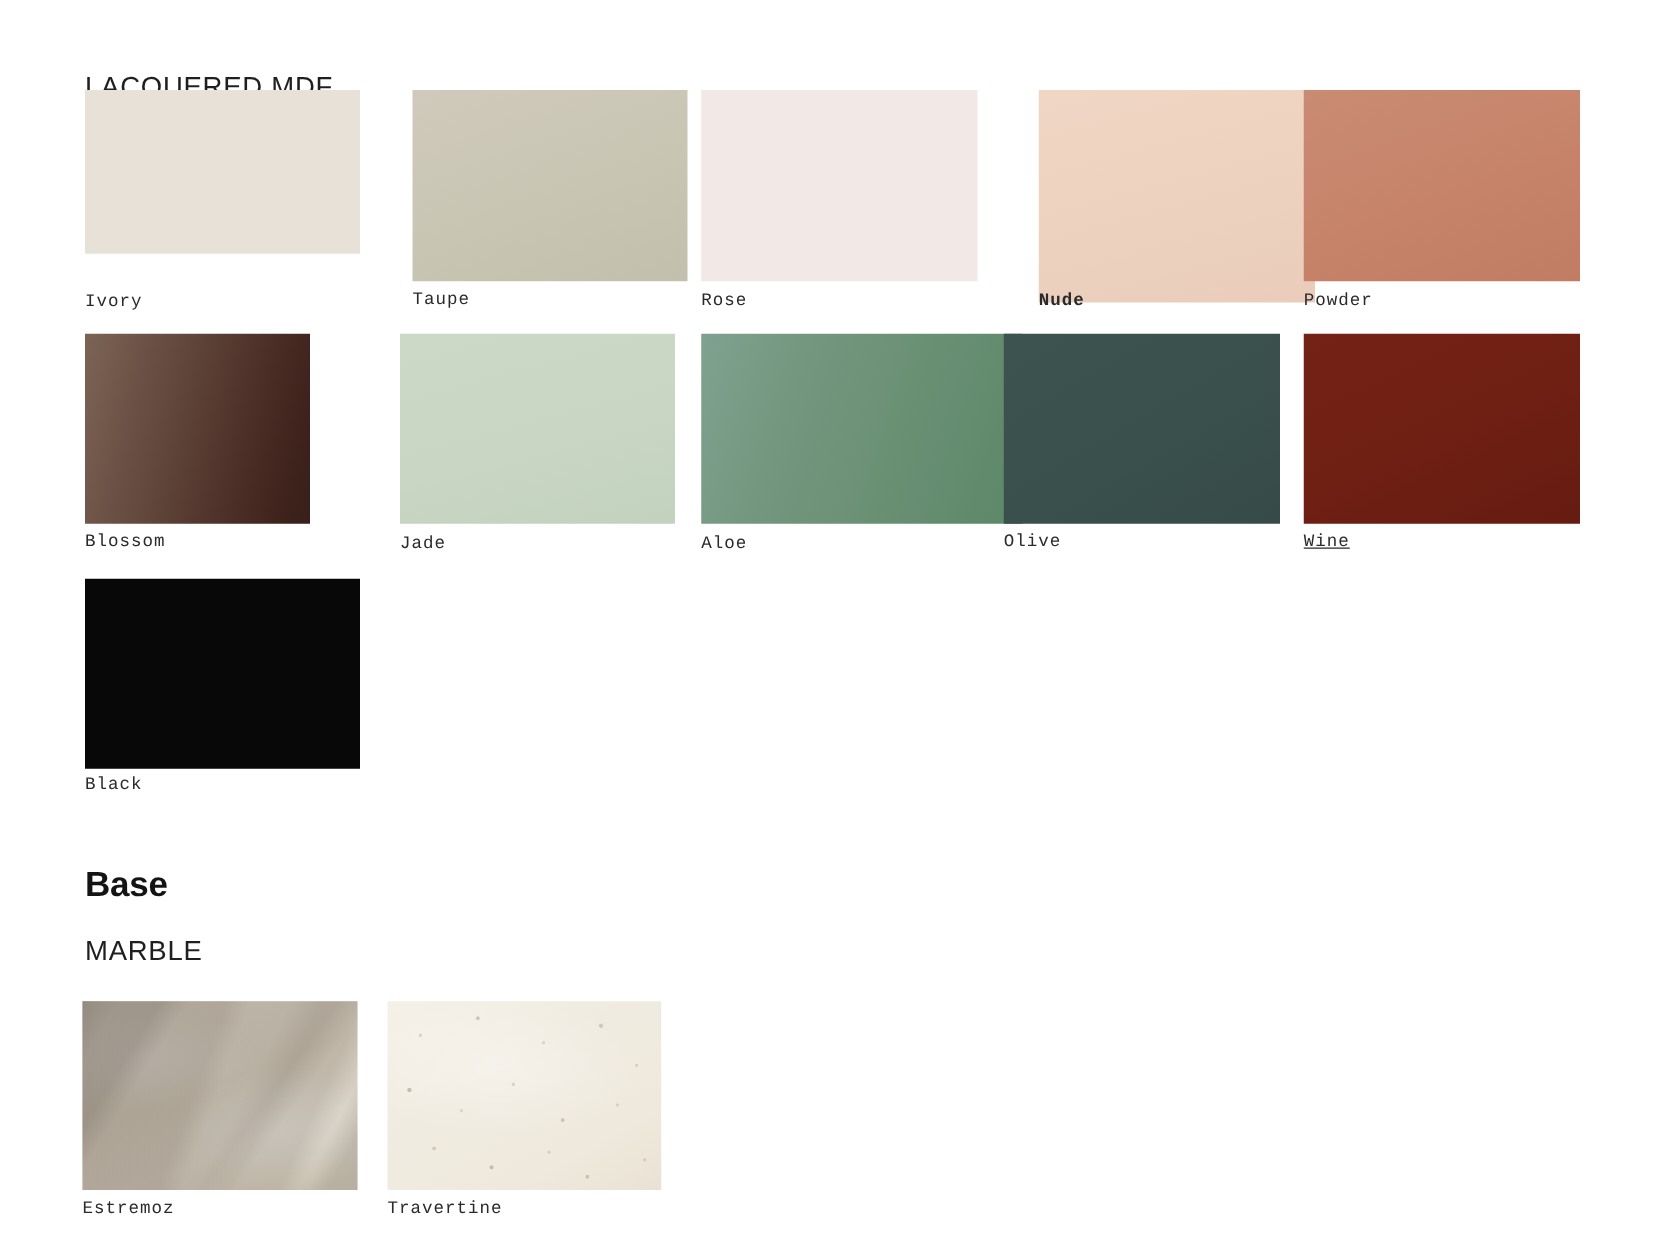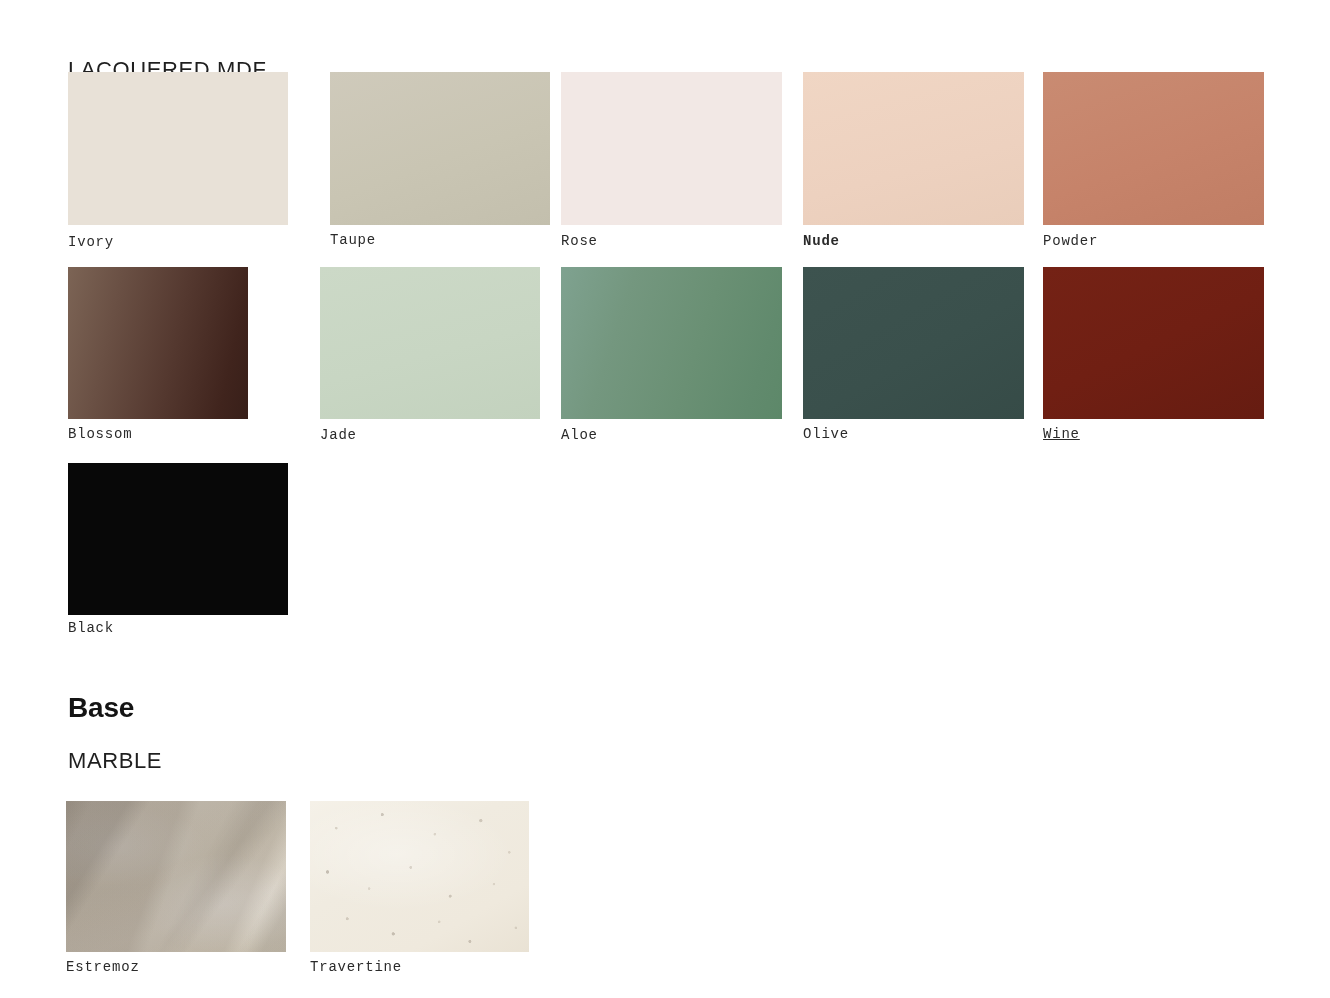--- a/index.html
+++ b/index.html
@@ -105,56 +105,56 @@
     background: linear-gradient(108deg, #7fa290 0%, #74977f 28%, #6a9074 60%, #618a6d 86%, #5d8869 100%);
   }
 </style>
 </head>
 <body>
 
 <div class="page">
 
   <div class="section-heading" style="left:68px; top:13px;margin-top:44px;">LACQUERED MDF</div>
 
-  <div class="swatch" style="left:68px; top:72px; width:220px; height:153px;">
+  <div class="swatch" style="left:68px; top:72px; width:220px; height:131px;">
     <div class="chip" style="background:#e8e1d7;"></div>
     <div class="caption" style="top:162px;">Ivory</div>
   </div>
 
   <div class="swatch" style="left:330px; top:72px; width:220px; height:153px;">
     <div class="chip" style="background:linear-gradient(160deg,#cfcabb 0%,#c9c5b3 55%,#c3bfad 100%);"></div>
     <div class="caption" style="top:160px;">Taupe</div>
   </div>
 
   <div class="swatch" style="left:561px; top:72px; width:221px; height:153px;">
     <div class="chip" style="background:#f2e8e5;"></div>
     <div class="caption" style="top:161px;">Rose</div>
   </div>
 
-  <div class="swatch" style="left:803px; top:72px; width:221px; height:153px;font-weight:bold;">
+  <div class="swatch" style="left:831px; top:72px; width:221px; height:170px;font-weight:bold;">
     <div class="chip" style="background:linear-gradient(165deg,#f0d6c4 0%,#edd1bf 60%,#e9cdba 100%);"></div>
     <div class="caption" style="top:161px;">Nude</div>
   </div>
 
   <div class="swatch" style="left:1043px; top:72px; width:221px; height:153px;">
     <div class="chip" style="background:linear-gradient(160deg,#c98b72 0%,#c6836a 55%,#c07d64 100%);"></div>
     <div class="caption" style="top:161px;">Powder</div>
   </div>
 
   <div class="swatch" style="left:68px; top:267px; width:180px; height:152px;">
     <div class="chip blossom"></div>
     <div class="caption" style="top:159px;">Blossom</div>
   </div>
 
   <div class="swatch" style="left:320px; top:267px; width:220px; height:152px;">
     <div class="chip" style="background:linear-gradient(165deg,#ccd9c7 0%,#c8d6c3 55%,#c3d2be 100%);"></div>
     <div class="caption" style="top:160px;text-align:right;">Jade</div>
   </div>
 
-  <div class="swatch" style="left:561px; top:267px; width:221px; height:152px;">
+  <div class="swatch" style="left:561px; top:267px; width:221px; height:152px;padding-left:36px;">
     <div class="chip aloe"></div>
     <div class="caption" style="top:160px;">Aloe</div>
   </div>
 
   <div class="swatch" style="left:803px; top:267px; width:221px; height:152px;">
     <div class="chip" style="background:linear-gradient(150deg,#3d534f 0%,#3a504c 55%,#364b47 100%);"></div>
     <div class="caption" style="top:159px;">Olive</div>
   </div>
 
   <div class="swatch" style="left:1043px; top:267px; width:221px; height:152px;">

